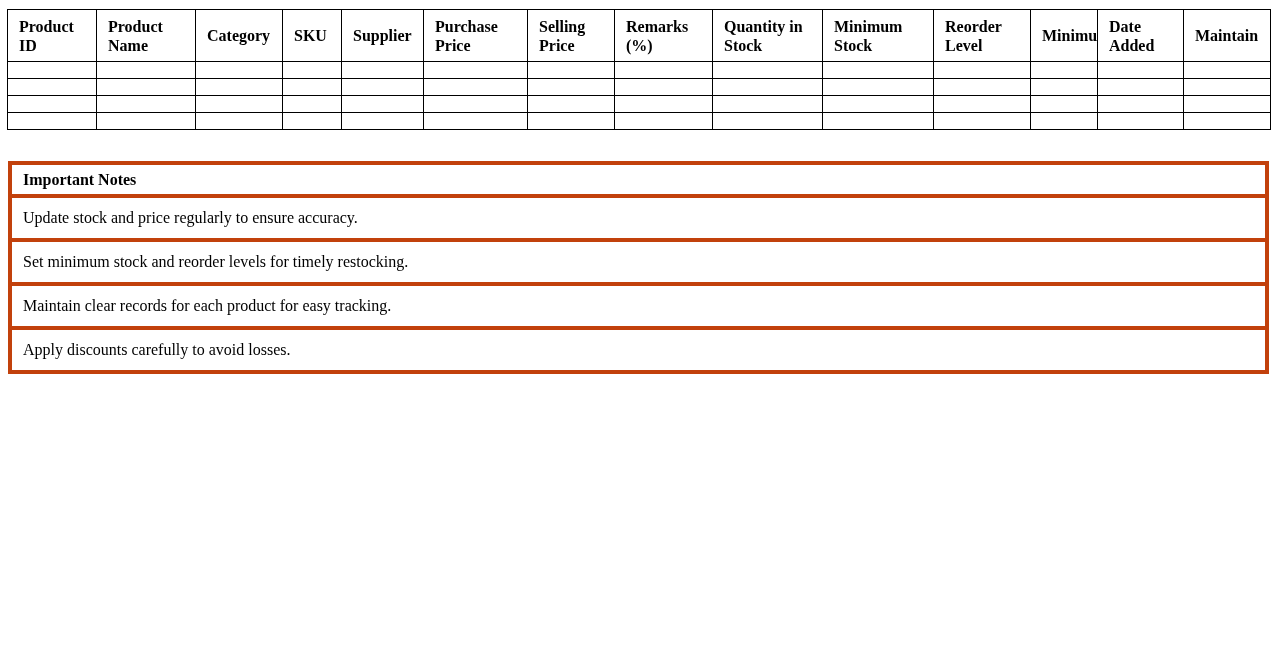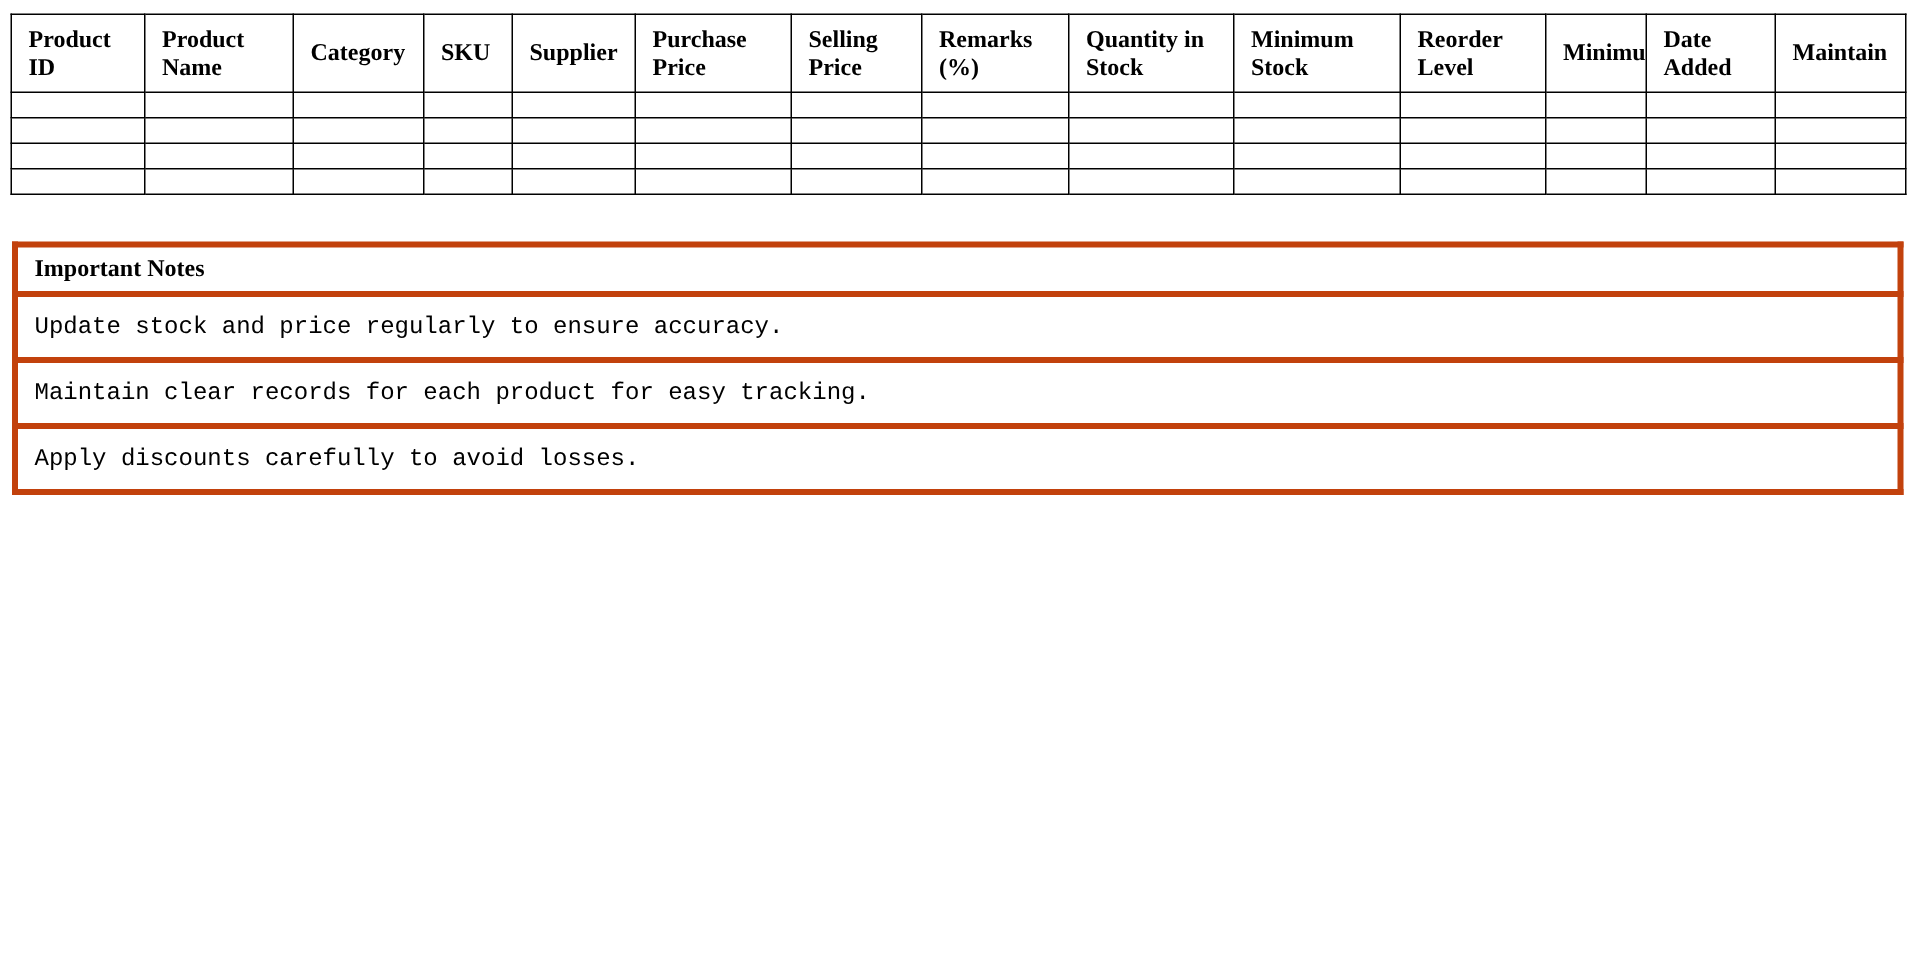--- a/index.html
+++ b/index.html
@@ -52,21 +52,21 @@
     width: 1261px;
   }
   .notes-table td {
     border: 4px solid #c2410c;
     padding: 1px 11px;
     vertical-align: middle;
     text-align: left;
     font-size: 16px;
   }
   .notes-table tr.title-row { height: 33px; }
-  .notes-table tr.note-row { height: 44px; font-family: Liberation Mono, monospace; }
+  .notes-table tr.note-row { height: 44px; }
   .notes-table .notes-title { font-weight: bold; }
 </style>
 </head>
 <body>
 
 <div class="page">
 
   <table class="inventory-table">
     <colgroup id="inv-cols">
         <col style="width: 89px;">
@@ -172,20 +172,23 @@
 
   <table class="notes-table">
     <tbody id="notes-body">
       <tr class="title-row">
         <td class="notes-title">Important Notes</td>
       </tr>
     <tr class="note-row">
           <td>Update stock and price regularly to ensure accuracy.</td>
         </tr>
         <tr class="note-row">
+          <td>Set minimum stock and reorder levels for timely restocking.</td>
+        </tr>
+        <tr class="note-row">
           <td>Maintain clear records for each product for easy tracking.</td>
         </tr>
         <tr class="note-row">
           <td>Apply discounts carefully to avoid losses.</td>
         </tr>
       </tbody>
   </table>
 
 </div>
 

